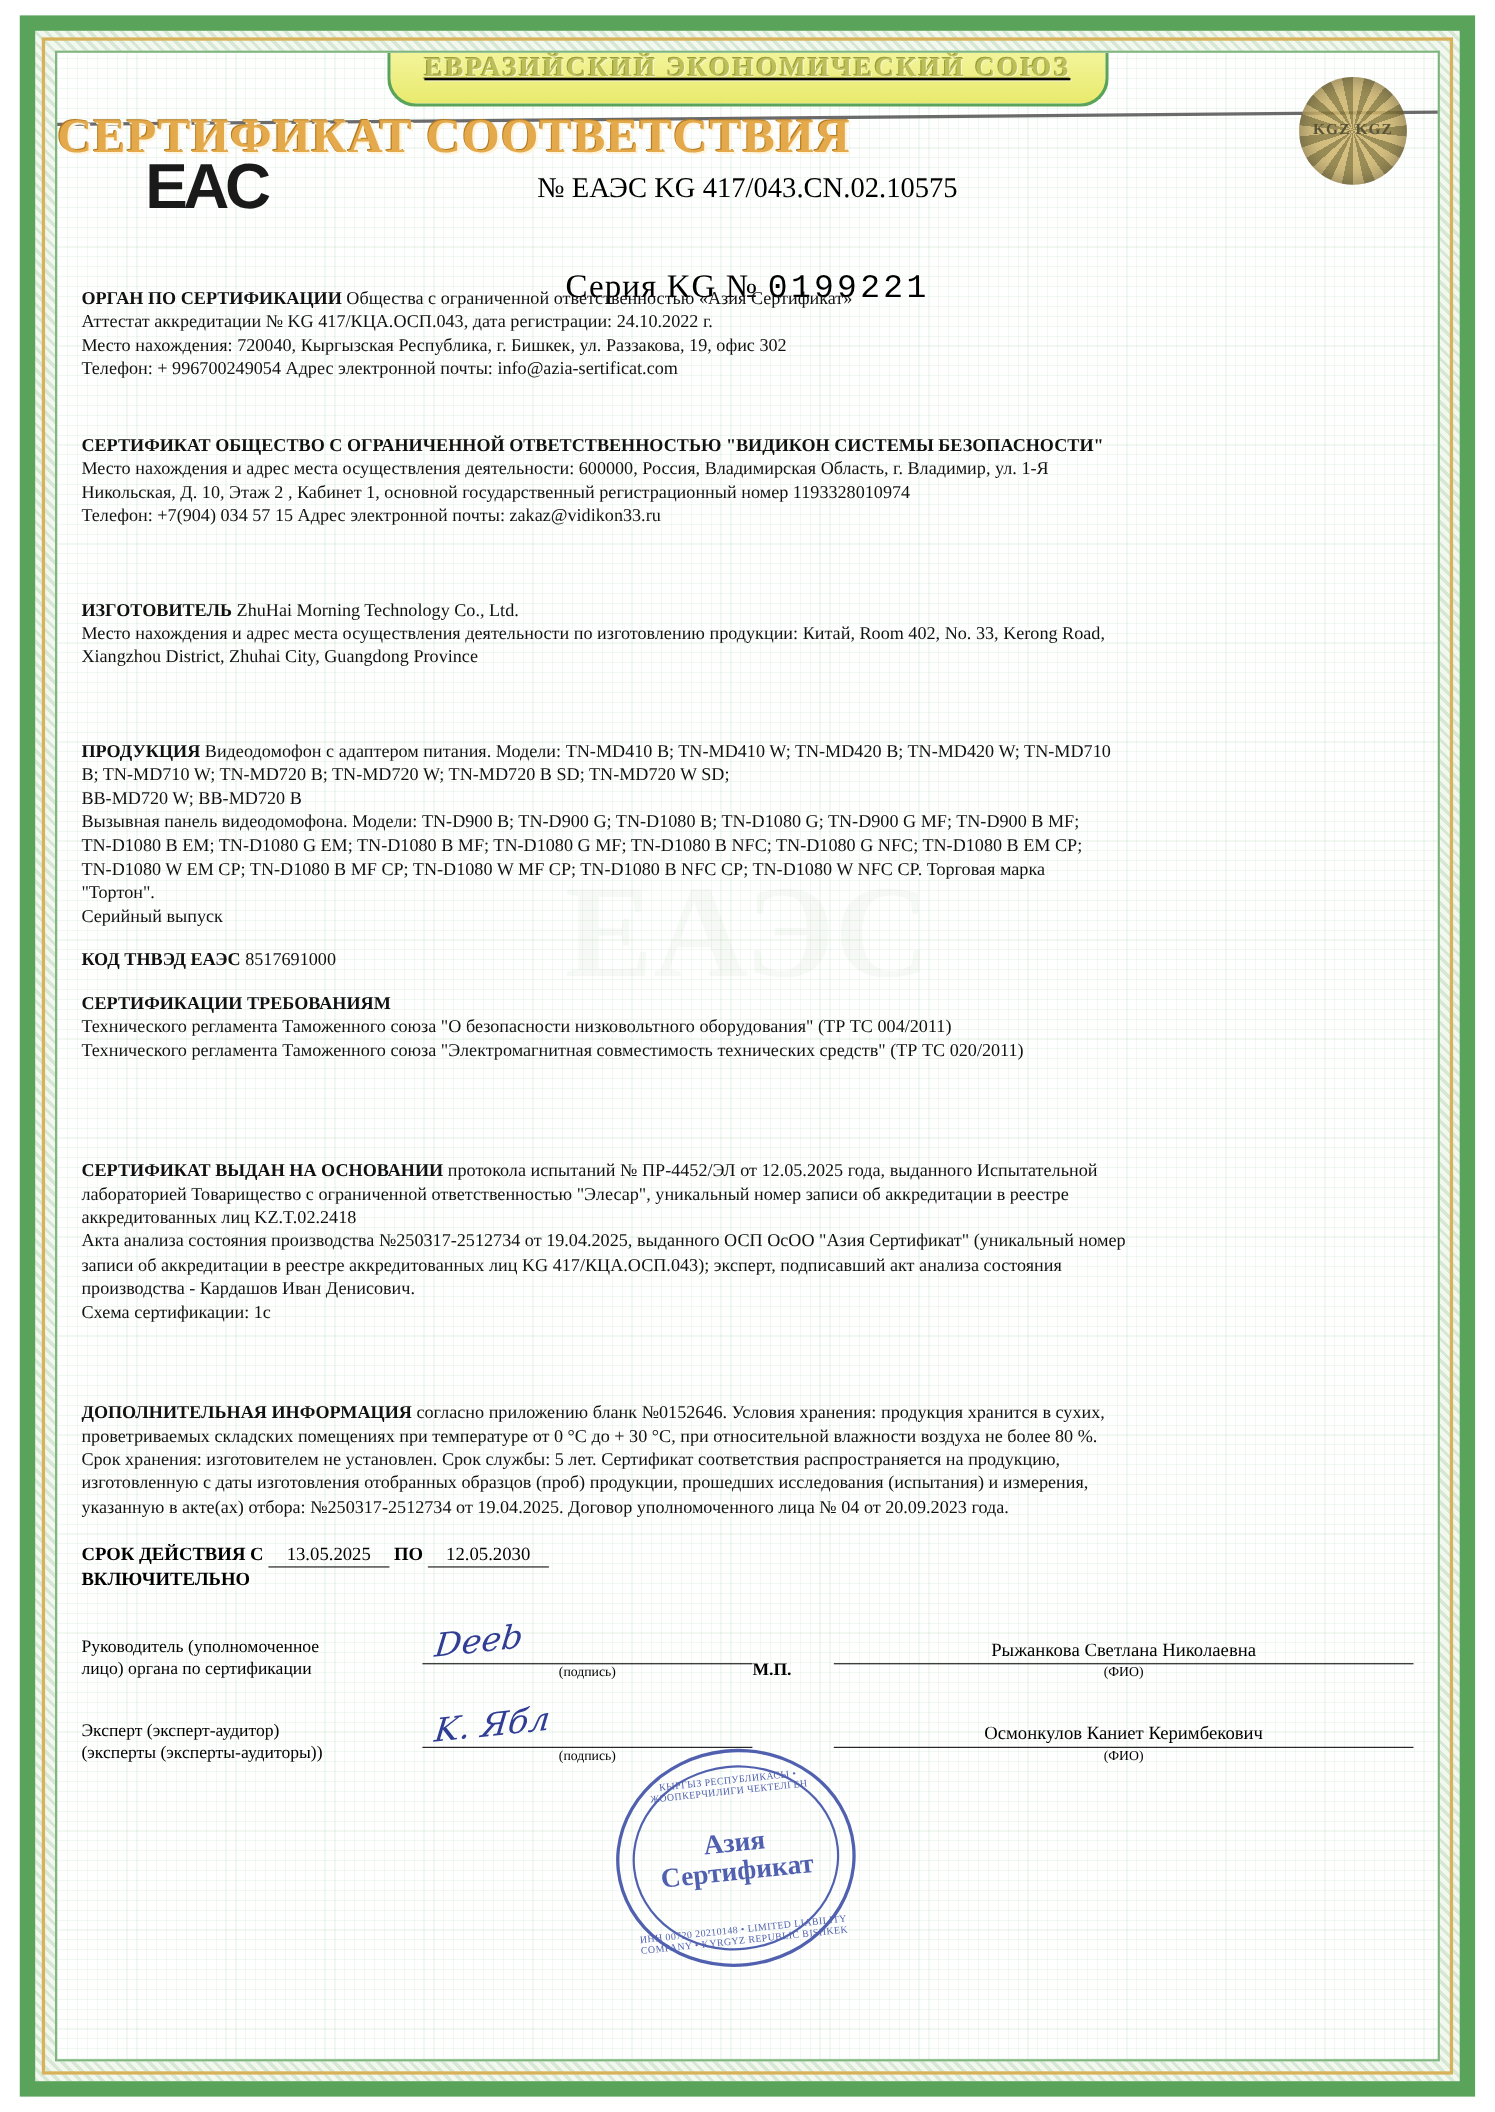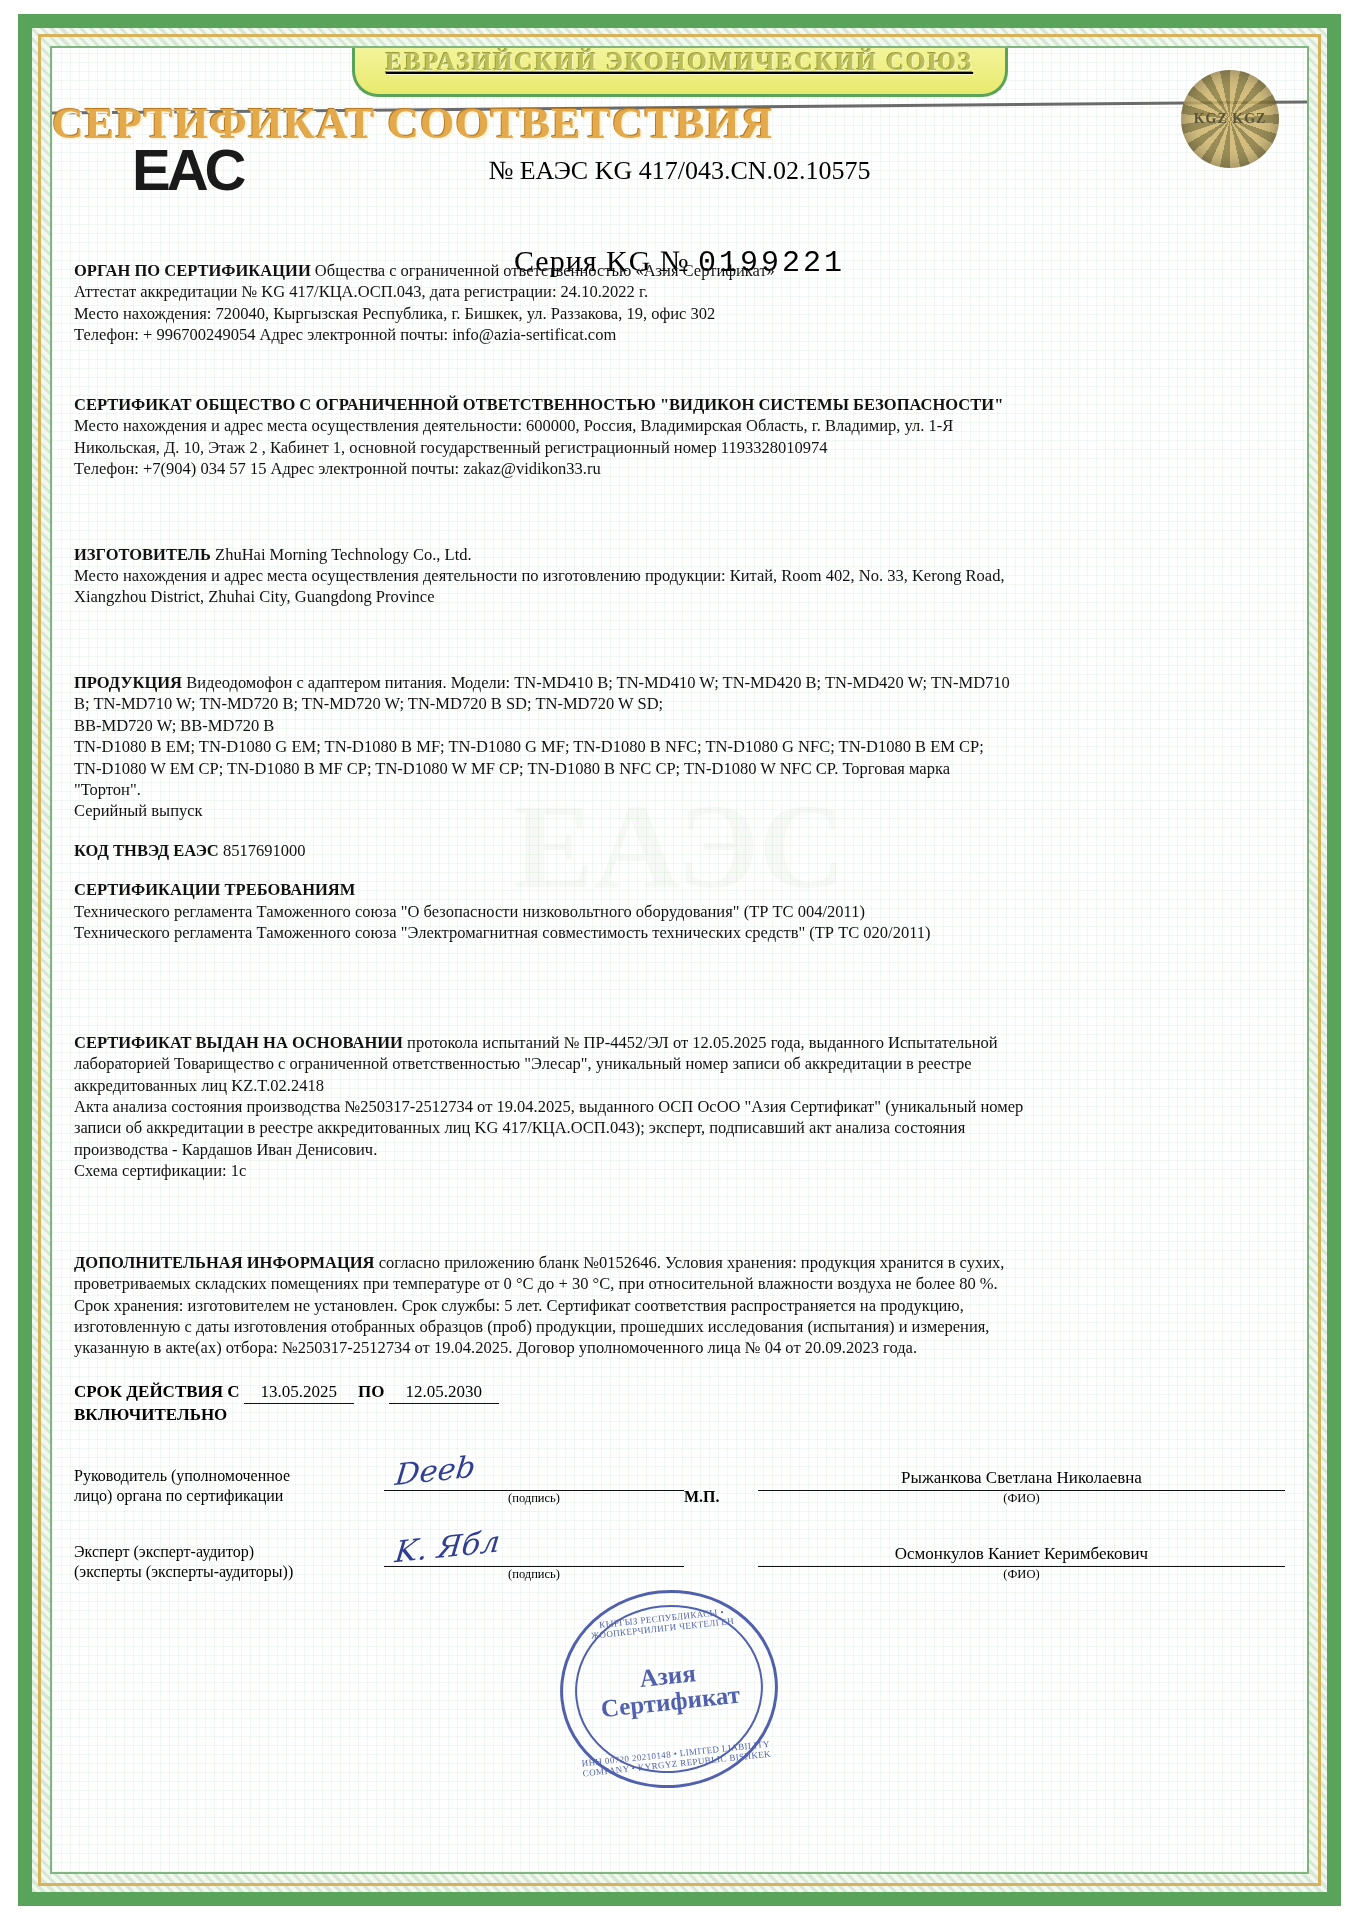--- a/index.html
+++ b/index.html
@@ -355,20 +355,21 @@
 
       <div class="sp-xxl"></div>
 
       <div class="block">
         <div class="line">
           <span class="lbl">ПРОДУКЦИЯ</span>
           <span>Видеодомофон с адаптером питания. Модели: TN-MD410 B; TN-MD410 W; TN-MD420 B; TN-MD420 W; TN-MD710</span>
         </div>
         <div class="line">B; TN-MD710 W; TN-MD720 B; TN-MD720 W; TN-MD720 B SD; TN-MD720 W SD;</div>
         <div class="line">BB-MD720 W; BB-MD720 B</div>
+        <div class="line">Вызывная панель видеодомофона. Модели: TN-D900 B; TN-D900 G; TN-D1080 B; TN-D1080 G; TN-D900 G MF; TN-D900 B MF;</div>
         <div class="line">TN-D1080 B EM; TN-D1080 G EM; TN-D1080 B MF; TN-D1080 G MF; TN-D1080 B NFC; TN-D1080 G NFC; TN-D1080 B EM CP;</div>
         <div class="line">TN-D1080 W EM CP; TN-D1080 B MF CP; TN-D1080 W MF CP; TN-D1080 B NFC CP; TN-D1080 W NFC CP. Торговая марка</div>
         <div class="line">"Тортон".</div>
         <div class="line">Серийный выпуск</div>
       </div>
 
       <div class="sp-md"></div>
 
       <div class="block">
         <div class="line">

